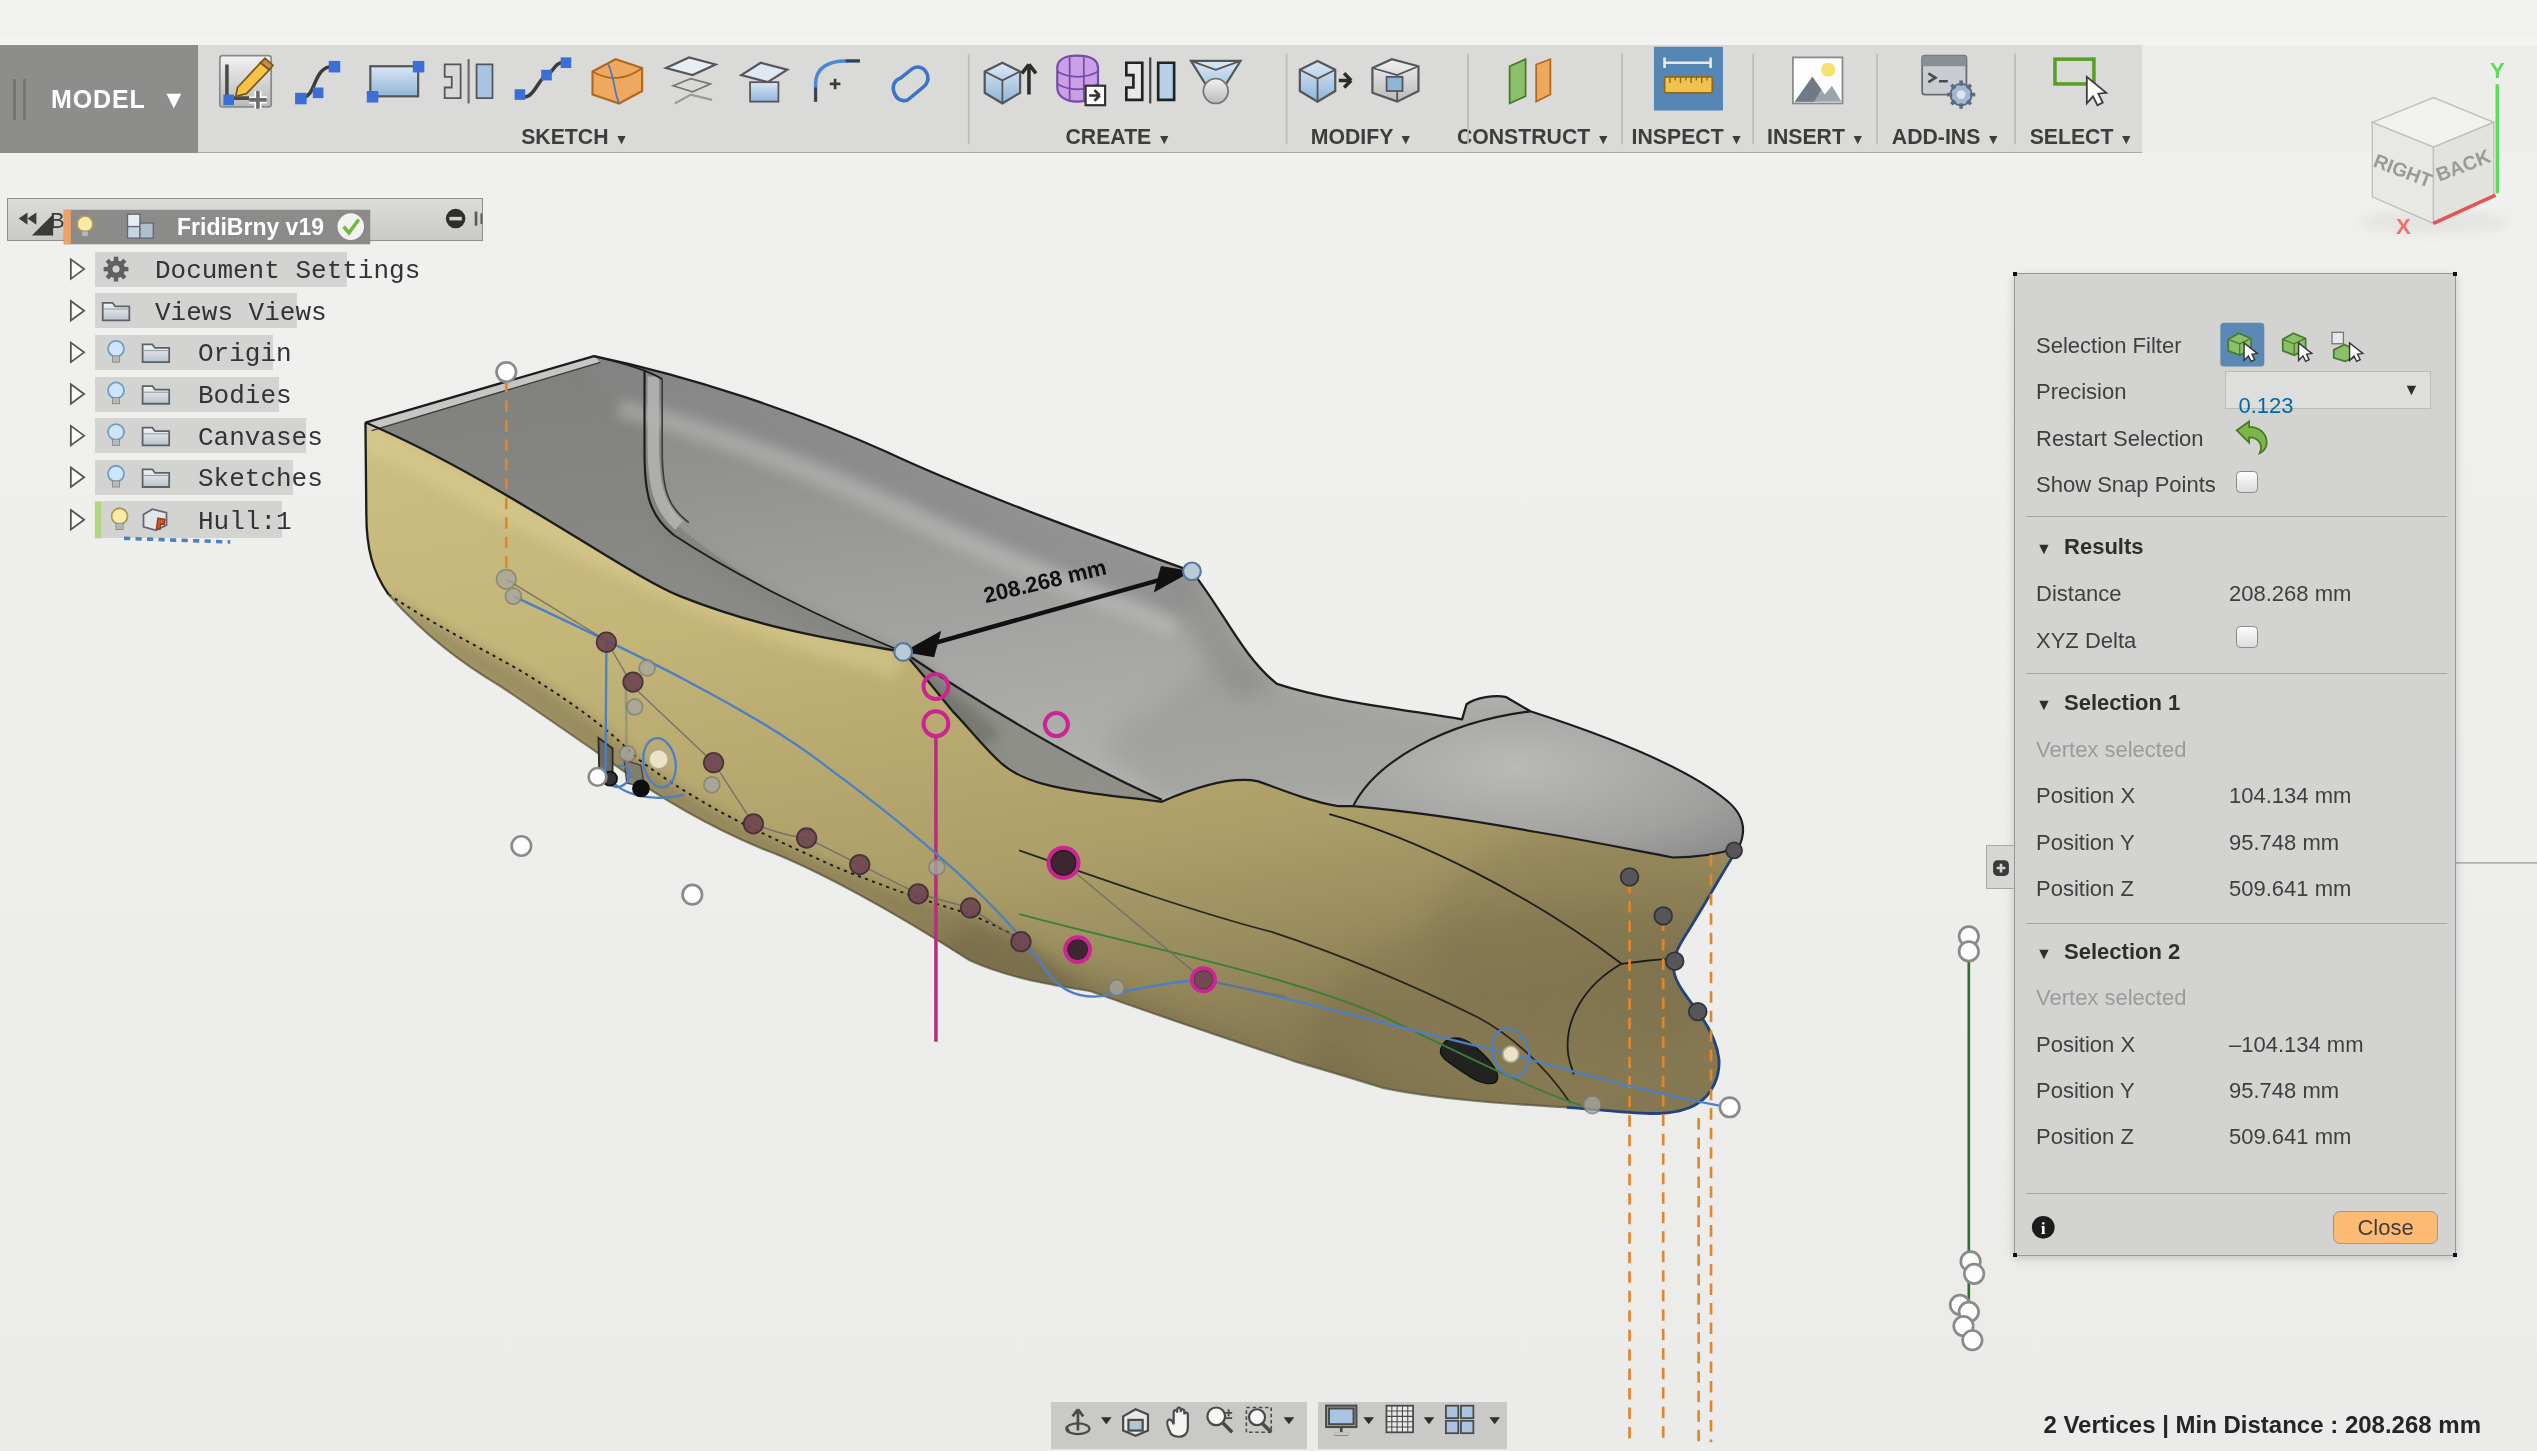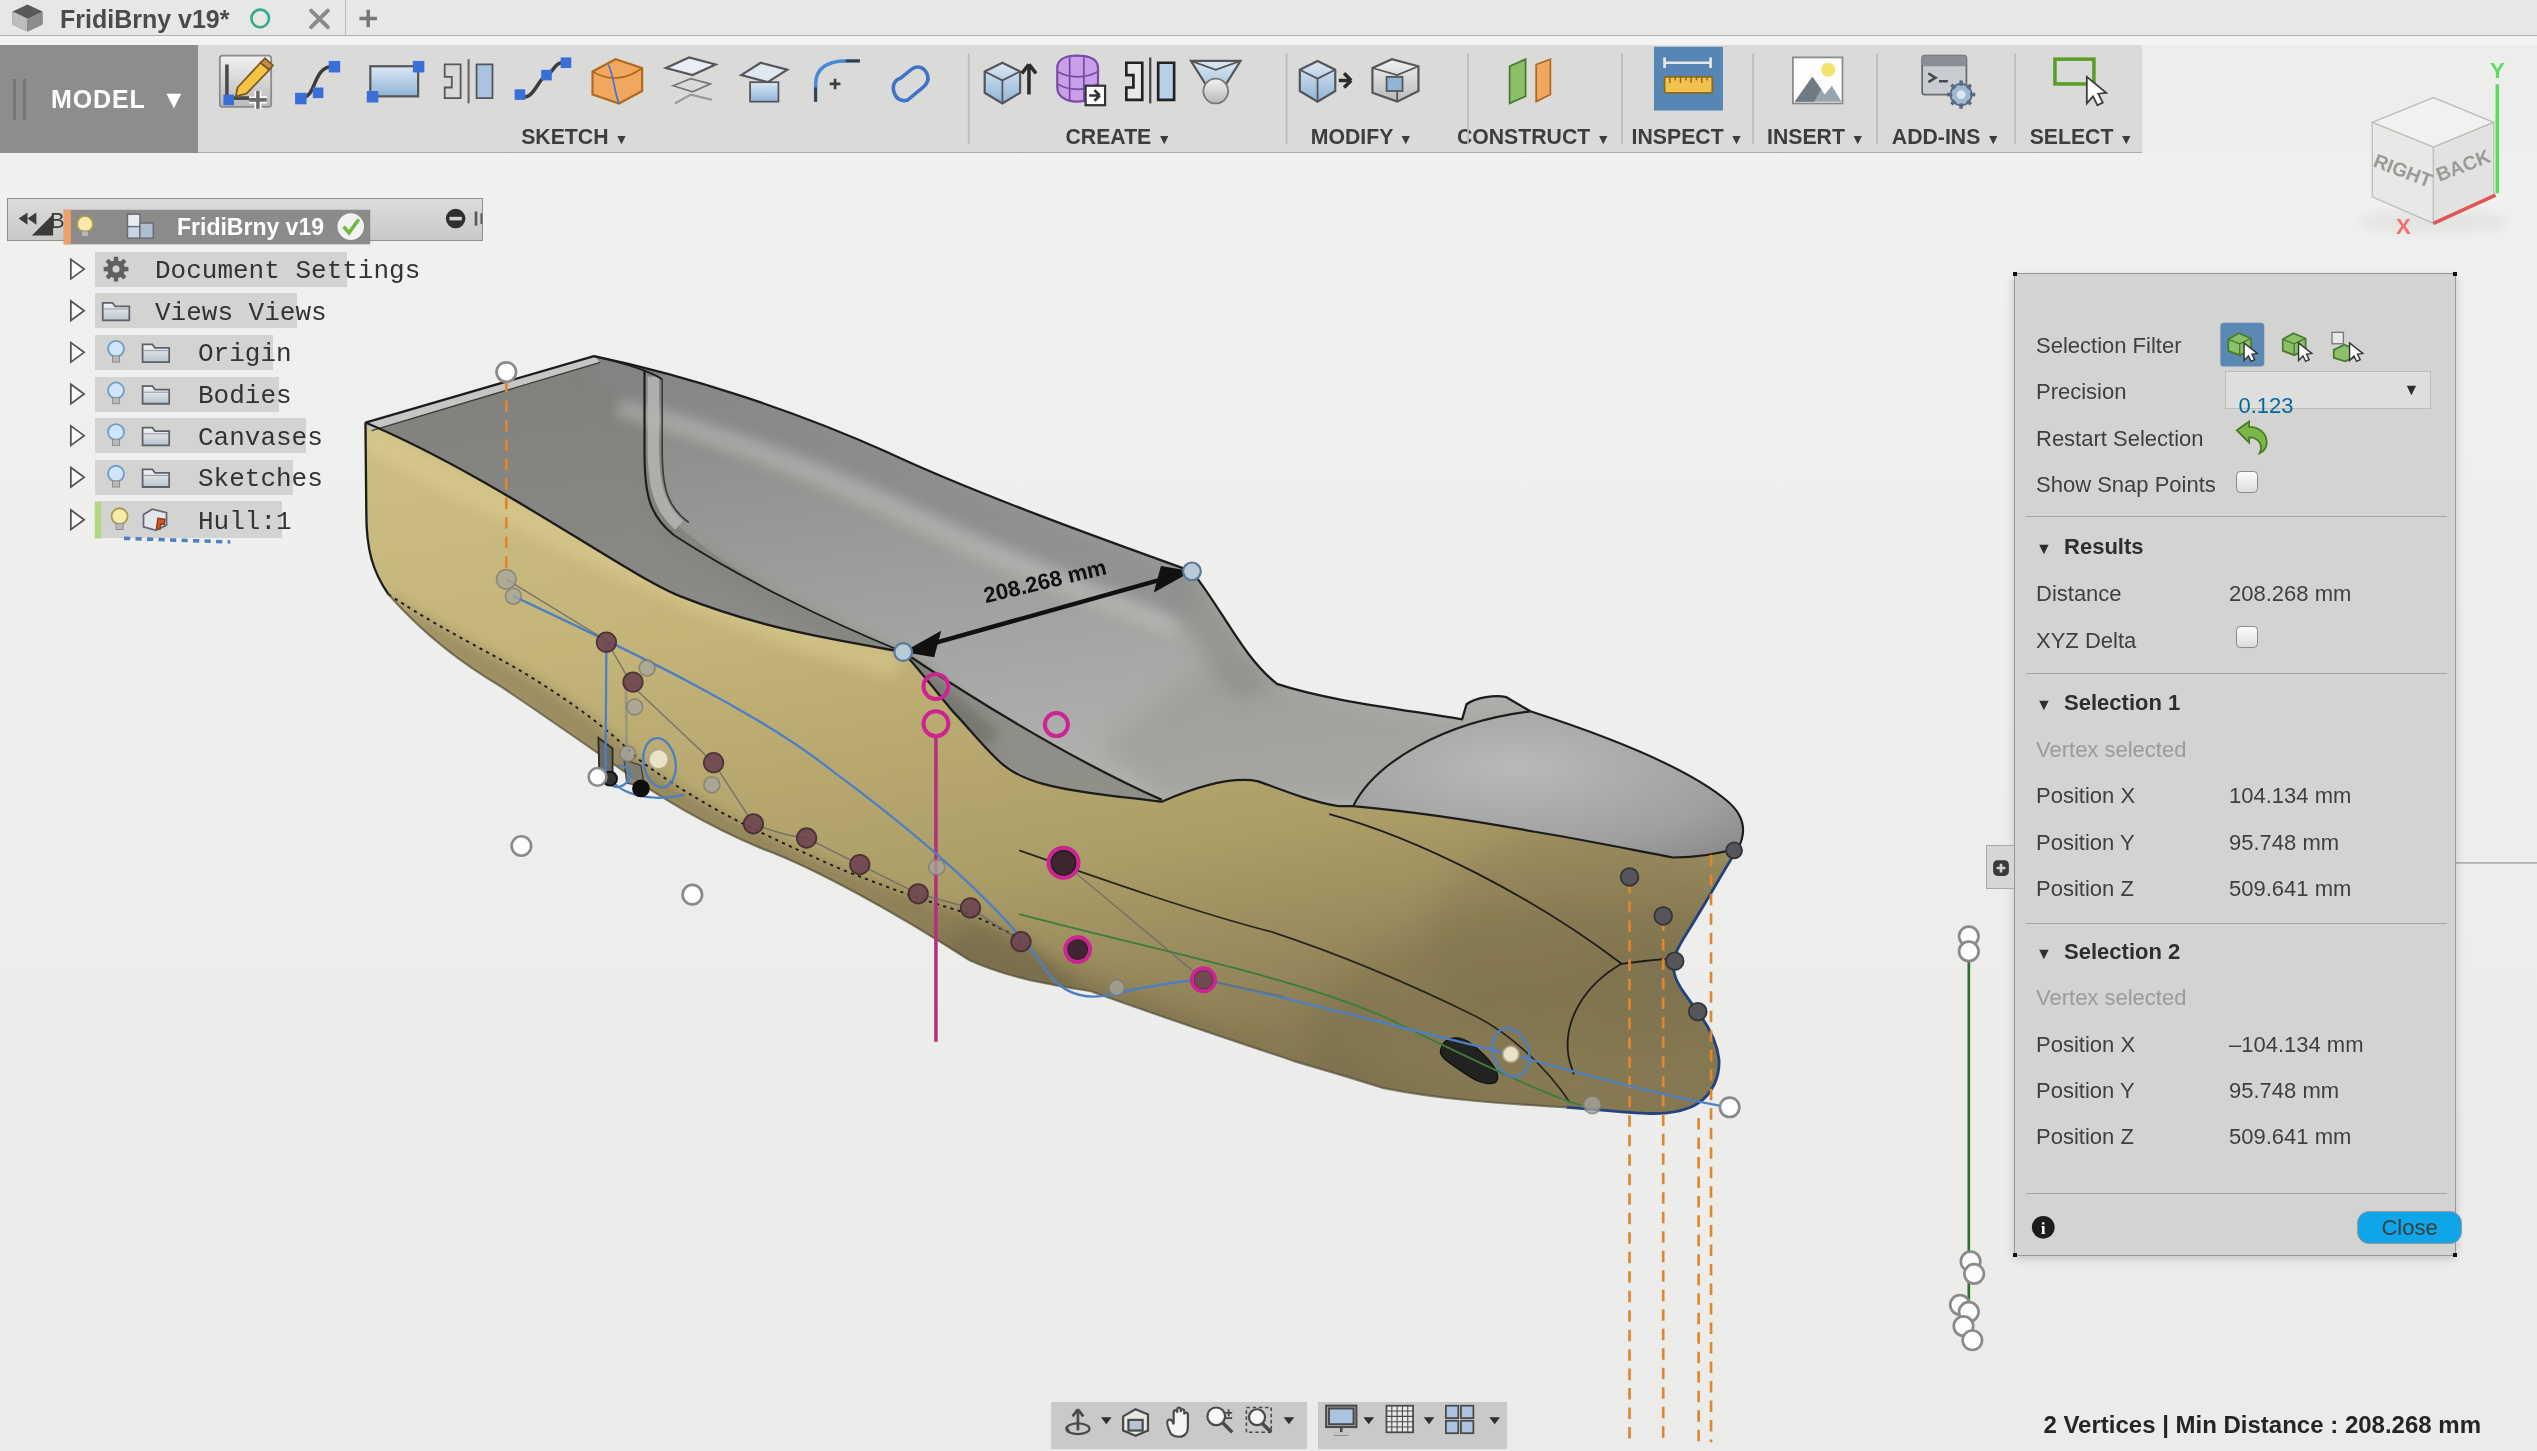--- a/index.html
+++ b/index.html
@@ -24,21 +24,21 @@
   
   #mpanel { position:absolute; left:2014px; top:273px; width:442px; height:983px; background:#d3d3d2; border:0.9px solid #989897; box-shadow:0 2.7px 8.9px rgba(0,0,0,.18); }
   #mpanel .hdr { position:absolute; left:0; top:0; width:100%; height:43px; background:linear-gradient(#dcdcdb,#cecdcd); border-bottom:0.9px solid #aaaaa9; }
   #mpanel .hdr .t { position:absolute; left:50px; top:8.9px; font-size:22px; color:#4c4c4b; letter-spacing:0.9px; }
   .mlabel { position:absolute; left:21px; font-size:22px; color:#3f3f3e; white-space:nowrap; }
   .mval { position:absolute; left:214px; font-size:22px; color:#3f3f3e; white-space:nowrap; }
   .mgray { position:absolute; left:21px; font-size:22px; color:#9b9b9a; }
   .mhead { position:absolute; left:21px; font-size:22px; font-weight:bold; color:#2e2e2d; }
   .mdiv { position:absolute; left:10.6px; width:421px; height:0.9px; background:#a5a5a4; }
   .mcheck { position:absolute; width:22px; height:22px; background:linear-gradient(#fdfdfd,#dcdcdb); border:1.8px solid #8a8a89; border-radius:4.4px; }
-  #mclose { position:absolute; left:318px; top:937px; width:105px; height:33px; background:#0ea5e9; border:0.9px solid #999998; border-radius:12px; text-align:center; font-size:22px; color:#3f3f3e; line-height:31px;margin-left:24px; }
+  #mclose { position:absolute; left:318px; top:937px; width:105px; height:33px; background:#fdba74; border:0.9px solid #999998; border-radius:7px; text-align:center; font-size:22px; color:#3f3f3e; line-height:31px; }
   
   #tooltip { position:absolute; left:546px; top:903px; width:1031px; height:47px; background:#fcfcfb; border:1.3px solid #8f8f8e; box-shadow:1.8px 2.7px 5.3px rgba(0,0,0,.12); font-size:26.6px; color:#111; text-align:center; line-height:44px; white-space:nowrap; }
   
   #status { position:absolute; right:57px; top:1411px; font-size:24px; font-weight:bold; color:#252525; }
   
   .navbar { position:absolute; top:1402px; height:47px; background:#c9c9c8; }
 </style>
 </head>
 <body>
 <div id="page">
@@ -292,32 +292,20 @@
         <circle cx="1192" cy="818" r="13"></circle>
         <circle cx="1200" cy="974" r="17"></circle>
         <circle cx="1216" cy="1072" r="14"></circle>
         <circle cx="1358" cy="1106" r="13"></circle>
       </g>
     </g>
 
     <line x1="2772" y1="974" x2="2864" y2="974" stroke="#b0b0af" stroke-width="2"></line>
   </svg>
 
-  <div id="tabbar">
-    <svg width="408" height="36" style="position:absolute;left:0;top:0;" viewBox="0 0 460 41">
-      <polygon points="12,13 29,5 46,13 46,28 29,36 12,28" fill="#595959"></polygon>
-      <polygon points="12,13 29,21 29,36 12,28" fill="#bdbdbc"></polygon>
-      <polygon points="29,21 46,13 46,28 29,36" fill="#8c8c8b"></polygon>
-      <circle cx="294" cy="21" r="10" fill="none" stroke="#35ab8e" stroke-width="3"></circle>
-      <path d="M352,12 L371,31 M371,12 L352,31" stroke="#8a8a8a" stroke-width="4.5" stroke-linecap="round"></path>
-      <path d="M417,11 L417,31 M407,21 L427,21" stroke="#787877" stroke-width="4"></path>
-    </svg>
-    <div id="tabtitle">FridiBrny v19*</div>
-    <div id="tabsep"></div>
-  </div>
   <div id="gapstrip"></div>
   <div id="toolbar">
     <div id="modelbox">
       <div class="grip" style="left:13.3px;"></div>
       <div class="grip" style="left:23px;"></div>
       <div class="label">MODEL&nbsp;&nbsp;▼</div>
     </div>
   </div>
   <div id="toolbar-rest"></div>
   <svg id="tbsvg" width="2142" height="108" style="position:absolute;left:0;top:45px;" viewBox="0 0 2417 122">

